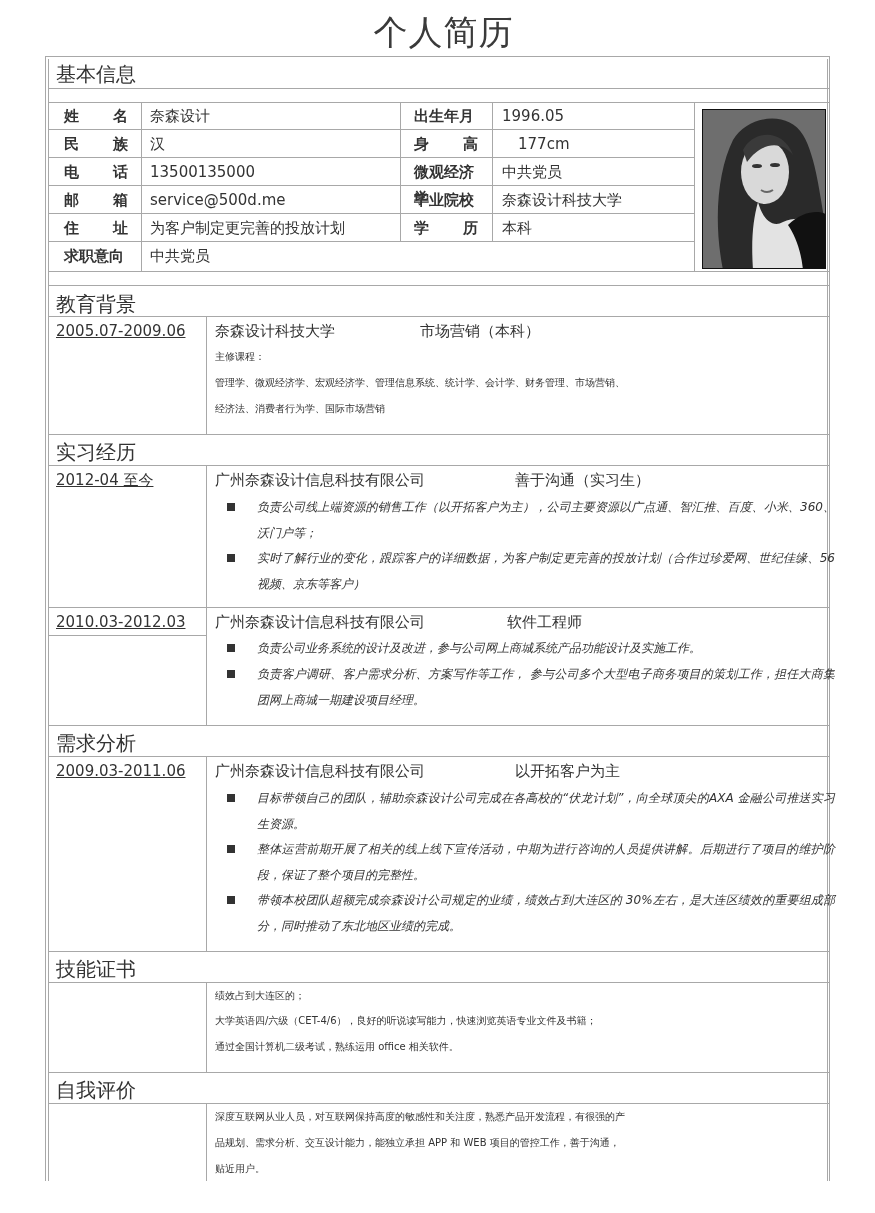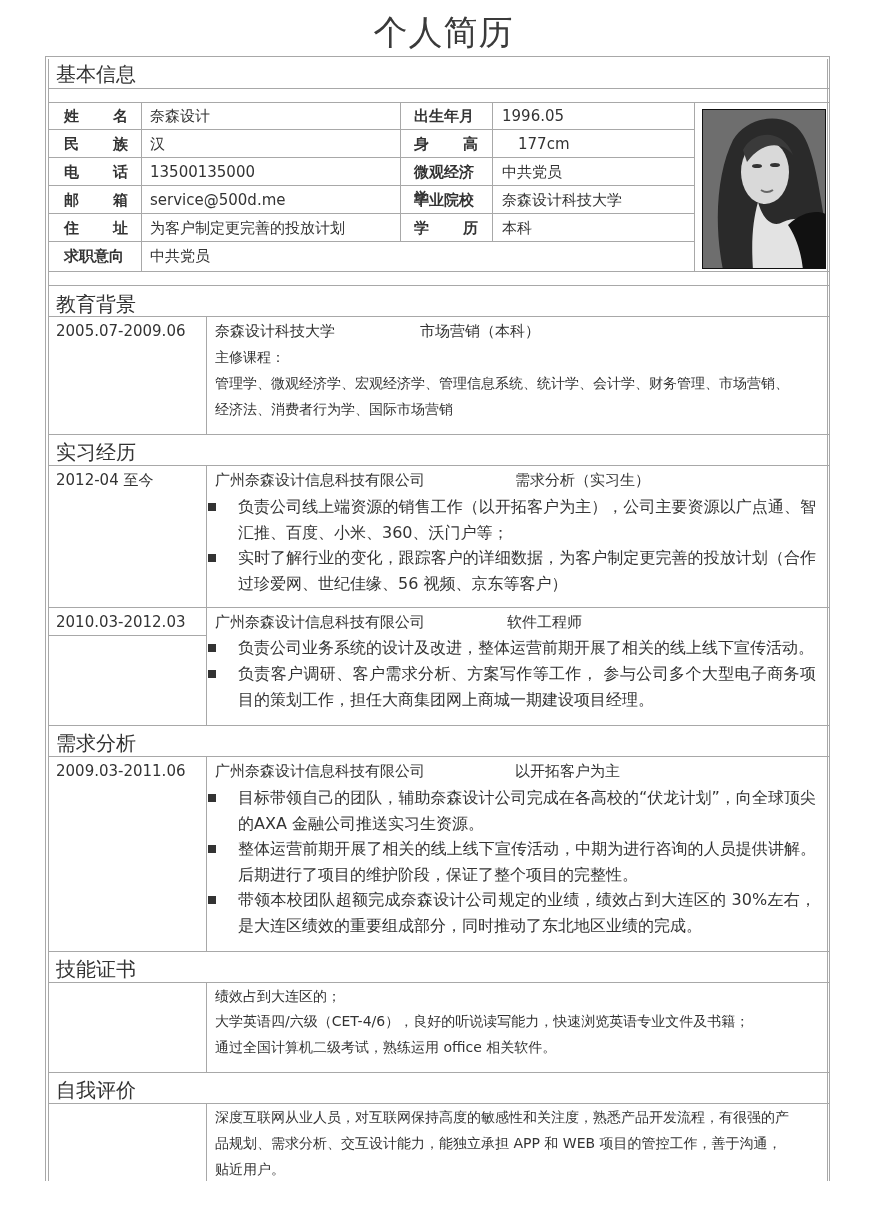--- a/index.html
+++ b/index.html
@@ -26,25 +26,25 @@
     .hline { position: absolute; left: 48px; width: 781px; height: 1px; background: #a8a8a8; }
     .vline { position: absolute; width: 1px; background: #a8a8a8; }
     .sec-title {
       position: absolute; left: 56px; font-size: 20px; line-height: 28px; color: #333; text-align: right;
     }
     .lbl {
       position: absolute; font-size: 15px; font-weight: bold; color: #333;
       line-height: 26px; display: flex; justify-content: space-between;
     }
     .val { position: absolute; font-size: 15px; color: #333; line-height: 26px; white-space: nowrap; }
-    .date { position: absolute; left: 56px; font-size: 15px; line-height: 26px; color: #333; white-space: nowrap; }
-    .body-line { position: absolute; left: 215px; font-size: 14px; line-height: 26px; color: #333; white-space: nowrap; }
+    .date { position: absolute; left: 56px; font-size: 15px; line-height: 26px; color: #333; white-space: nowrap; text-decoration: underline; }
+    .body-line { position: absolute; left: 215px; font-size: 10px; line-height: 26px; color: #333; white-space: nowrap; }
     .head-line { position: absolute; left: 215px; font-size: 15px; line-height: 26px; color: #333; white-space: nowrap; }
     .head-line .role { position: absolute; white-space: nowrap; }
-    .bullet-wrap { position: absolute; left: 206px; width: 608px; font-size: 16px; line-height: 26px; color: #333; }
+    .bullet-wrap { position: absolute; left: 225px; width: 608px; font-size: 12px; line-height: 26px; color: #333; font-style: italic; }
     .bullet-sq {
       position: absolute; left: 2px; top: 9px; width: 8px; height: 8px; background: #333;
     }
     .bullet-text { position: absolute; left: 32px; width: 578px; white-space: normal; word-break: break-all; text-align: justify; }
     .photo {
       position: absolute; left: 702px; top: 109px; width: 124px; height: 160px;
       border: 1px solid #111; box-sizing: border-box; overflow: hidden;
       background: linear-gradient(135deg, #7a7a7a 0%, #5a5a5a 40%, #3a3a3a 100%);
     }
   </style>
@@ -168,21 +168,21 @@
 <div class="hline" style="top:434px"></div>
 
 <div class="sec-title" style="top:438px">实习经历</div>
 <div class="hline" style="top:465px"></div>
 <div class="vline" style="left:206px; top:465px; height:260px"></div>
 
 <div>
   <div class="date" style="top:467px">2012-04 至今</div>
   <div class="head-line" style="top:467px">
     <span>广州奈森设计信息科技有限公司</span>
-    <span class="role" style="left:300px">需求分析（实习生）</span>
+    <span class="role" style="left:300px">善于沟通（实习生）</span>
   </div>
   <div class="bullet-wrap" style="top:494px; height:52px">
     <span class="bullet-sq"></span>
     <span class="bullet-text">负责公司线上端资源的销售工作（以开拓客户为主），公司主要资源以广点通、智汇推、百度、小米、360、沃门户等；</span>
   </div>
   <div class="bullet-wrap" style="top:545px; height:52px">
     <span class="bullet-sq"></span>
     <span class="bullet-text">实时了解行业的变化，跟踪客户的详细数据，为客户制定更完善的投放计划（合作过珍爱网、世纪佳缘、56 视频、京东等客户）</span>
   </div>
 </div>
@@ -190,21 +190,21 @@
 
 <div>
   <div class="date" style="top:609px">2010.03-2012.03</div>
   <div class="hline" style="top:635px; width:159px"></div>
   <div class="head-line" style="top:609px">
     <span>广州奈森设计信息科技有限公司</span>
     <span class="role" style="left:292px">软件工程师</span>
   </div>
   <div class="bullet-wrap" style="top:635px; height:26px">
     <span class="bullet-sq"></span>
-    <span class="bullet-text">负责公司业务系统的设计及改进，整体运营前期开展了相关的线上线下宣传活动。</span>
+    <span class="bullet-text">负责公司业务系统的设计及改进，参与公司网上商城系统产品功能设计及实施工作。</span>
   </div>
   <div class="bullet-wrap" style="top:661px; height:52px">
     <span class="bullet-sq"></span>
     <span class="bullet-text">负责客户调研、客户需求分析、方案写作等工作， 参与公司多个大型电子商务项目的策划工作，担任大商集团网上商城一期建设项目经理。</span>
   </div>
 </div>
 <div class="hline" style="top:725px"></div>
 
 <div class="sec-title" style="top:729px">需求分析</div>
 <div class="hline" style="top:756px"></div>

